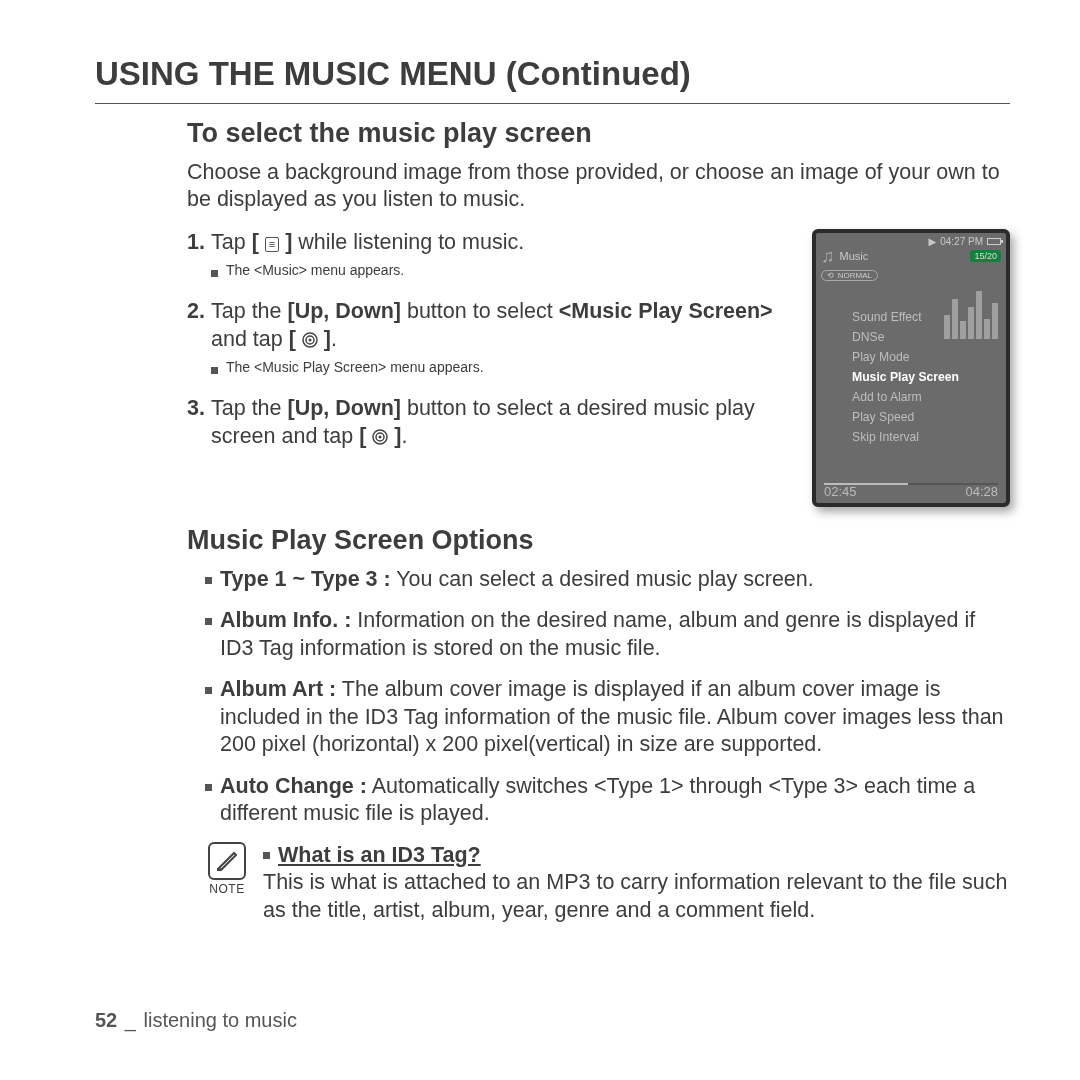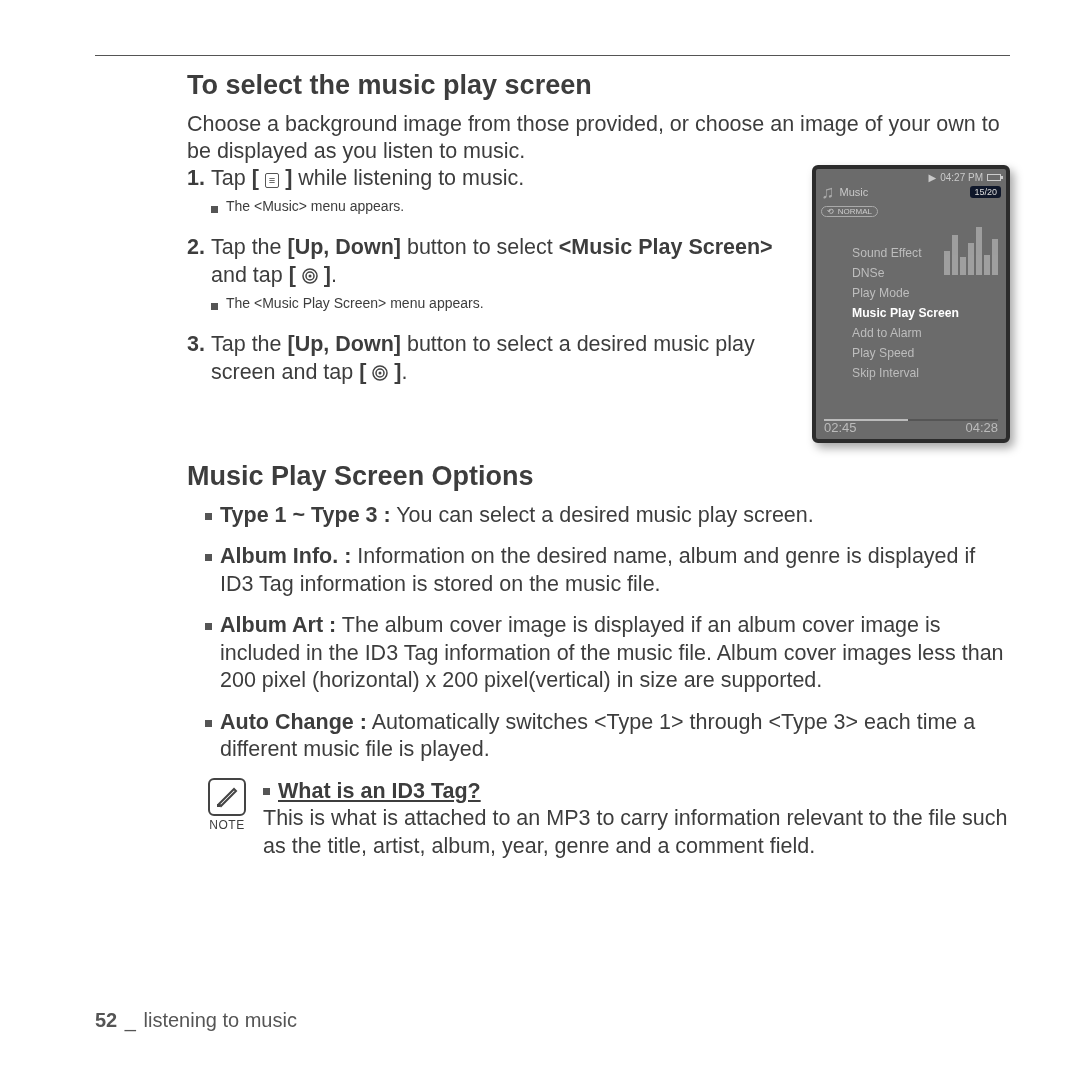--- a/index.html
+++ b/index.html
@@ -26,20 +26,21 @@
   }
   .subhead {
     font-size: 27px;
     font-weight: bold;
     margin-left: 92px;
     margin-bottom: 10px;
   }
   .intro {
     font-size: 21.5px;
     margin-left: 92px;
+    margin-bottom: 16px;
     line-height: 1.25;
   }
   .content-row {
     display: flex;
     margin-left: 92px;
     gap: 24px;
   }
   .steps {
     flex: 1;
     font-size: 21.5px;
@@ -123,21 +124,21 @@
   }
   .d-header {
     display: flex;
     align-items: center;
     padding: 0 5px 2px;
     gap: 5px;
   }
   .note-icon { font-size: 18px; color: #aaa; line-height: 1; }
   .d-mlabel { flex: 1; font-size: 11px; }
   .d-count {
-    background: #0f172a;
+    background: #15803d;
     color: #ddd;
     font-size: 9px;
     padding: 1px 4px;
     border-radius: 3px;
   }
   .d-normal {
     margin: 2px 5px 8px;
     display: inline-flex;
     align-items: center;
     gap: 4px;
@@ -243,20 +244,21 @@
     font-size: 20px;
     color: #555;
   }
   .footer .pn { font-weight: bold; }
   .footer .sep { margin: 0 2px; }
 </style>
 </head>
 <body>
 
 <div class="page">
+  <div class="title">USING THE MUSIC MENU (Continued)</div>
   <hr class="rule">
   <div class="subhead">To select the music play screen</div>
   <div class="intro">Choose a background image from those provided, or choose an image of your own to be displayed as you listen to music.</div>
 
   <div class="content-row">
     <div class="steps">
 
       <div class="step">
         <div class="stepnum">1.</div>
         <div class="stepbody">

